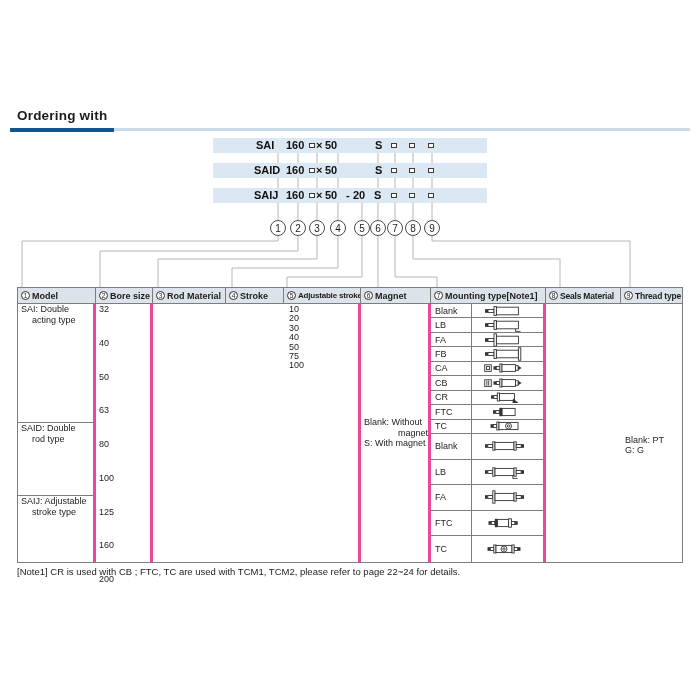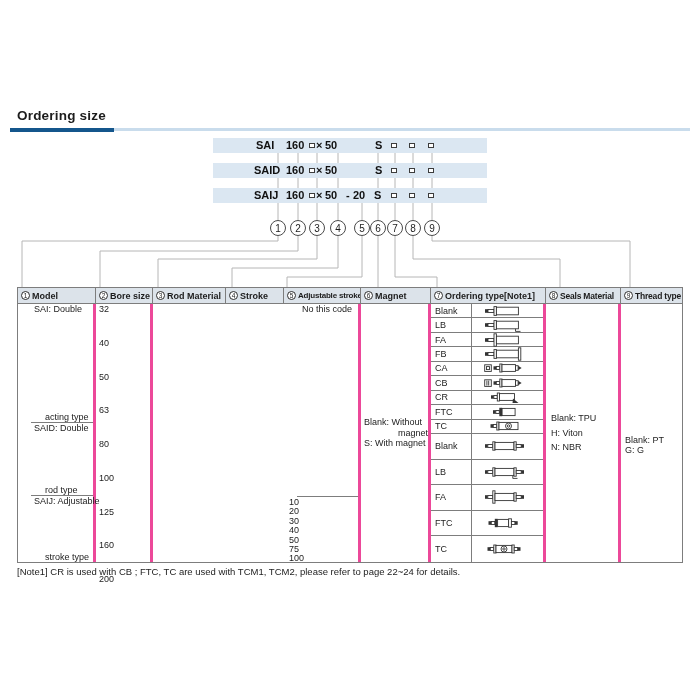--- a/index.html
+++ b/index.html
@@ -33,21 +33,21 @@
   .hcell.last { border-right:none; }
   .hcell.tight  { font-size:8px;  letter-spacing:-.2px; }
   .hcell.tight2 { font-size:8.5px; letter-spacing:-.2px; }
   .badge { width:9px; height:9px; border:1px solid #2e2e2e; border-radius:50%; font-size:6.5px; font-weight:normal;
            display:inline-flex; align-items:center; justify-content:center; margin-right:2px; flex:none; background:#fff; }
   .bcol  { position:absolute; top:16px; height:258px; border-right:3px solid #ec4899; }
   .bcol.last { border-right:none;margin-top:12px; }
   .vcenter { display:flex; flex-direction:column; justify-content:center; }
   .cellline { display:block; white-space:nowrap; line-height:10.5px; }
 
-  .mcell { border-bottom:1px solid #7d7d7d; display:flex; flex-direction:column; justify-content:space-between;margin-left:13px; }
+  .mcell { border-bottom:1px solid #7d7d7d; display:flex; flex-direction:column; justify-content:flex-start; }
   .mcell div, .modline { white-space:nowrap; line-height:10.5px; padding-left:3px; }
   .mod2 { padding-left:14px; }
 
   .borelist span { display:block; line-height:9.7px; padding-left:3px;margin-top:24px; }
   .adjlist  span { display:block; line-height:9.4px; padding-left:5px; }
 
   .mrow { position:relative; width:100%; border-bottom:1px solid #7d7d7d; display:flex; }
   .mrow.noline { border-bottom:none; }
   .mrow-s { height:14.45px; }
   .mrow-l { height:25.59px; }
@@ -59,21 +59,21 @@
 </head>
 <body>
 
 <div id="canvas">
 
   <svg id="conn" width="700" height="700">
     <path d="M278 153V220M298 153V220M317 153V220M338 153V220M362 203V220M378 153V220M395 153V220M413 153V220M432 153V220" stroke="#b6b6b6" fill="none" stroke-width="1"></path>
     <path d="M278 236V241H22V287M298 236V251H100V287M317 236V259H158V287M338 236V268H232V287M362 236V277H287V287M378 236V287M395 236V277H437V287M413 236V259H560V287M432 236V241H630V287" stroke="#b6b6b6" fill="none" stroke-width="1"></path>
   </svg>
 
-  <div class="abs title">Ordering size</div>
+  <div class="abs title">Ordering with</div>
   <div class="abs rule-dark"></div>
   <div class="abs rule-light"></div>
 
   <div class="codebar" style="top:138px">
     <span style="left:43px">SAI</span>
     <span style="left:73px">160</span>
     <span class="sqbox" style="left:96px"></span>
     <span style="left:103px">×</span>
     <span style="left:112px">50</span>
     <span style="left:162px">S</span>
@@ -140,21 +140,21 @@
       <div class="hcell tight" style="left:266px;width:77px">
         <span class="badge">5</span>
         <span>Adjustable stroke</span>
       </div>
       <div class="hcell" style="left:343px;width:70px">
         <span class="badge">6</span>
         <span>Magnet</span>
       </div>
       <div class="hcell" style="left:413px;width:115px">
         <span class="badge">7</span>
-        <span>Ordering type</span>
+        <span>Mounting type</span>
         <span>[Note1]</span>
       </div>
       <div class="hcell tight2" style="left:528px;width:75px">
         <span class="badge">8</span>
         <span>Seals Material</span>
       </div>
       <div class="hcell tight2 last" style="left:603px;width:61px">
         <span class="badge">9</span>
         <span>Thread type</span>
       </div>
@@ -183,23 +183,20 @@
       <span>80</span>
       <span>100</span>
       <span>125</span>
       <span>160</span>
       <span>200</span>
     </div>
 
 
 
     <div class="bcol" style="left:266px;width:77px">
-      <div class="mcell" style="height:193px">
-        <span class="cellline" style="padding-left:5px">No this code</span>
-      </div>
       <div class="adjlist" style="height:65px;padding-top:1px">
         <span>10</span>
         <span>20</span>
         <span>30</span>
         <span>40</span>
         <span>50</span>
         <span>75</span>
         <span>100</span>
       </div>
     </div>
@@ -434,25 +431,20 @@
                 <rect x="28" y="3" width="2.2" height="8"></rect>
                 <rect x="30.2" y="5.5" width="3.5" height="3"></rect>
                 <rect x="33.7" y="5.2" width="2.8" height="3.6" fill="#333" stroke="none"></rect>
               </g>
             </svg>
         </div>
       </div>
 
     </div>
 
-    <div class="bcol vcenter" style="left:528px;width:75px">
-      <span class="cellline" style="padding-left:5px">Blank: TPU</span>
-      <span class="cellline" style="padding-left:5px;margin-top:4px">H: Viton</span>
-      <span class="cellline" style="padding-left:5px;margin-top:4px">N: NBR</span>
-    </div>
 
     <div class="bcol vcenter last" style="left:603px;width:61px">
       <span class="cellline" style="padding-left:4px">Blank: PT</span>
       <span class="cellline" style="padding-left:4px">G: G</span>
     </div>
 
   </div>
 
   <div class="abs notetext">[Note1] CR is used with CB ; FTC, TC are used with TCM1, TCM2, please refer to page 22~24 for details.</div>
 

